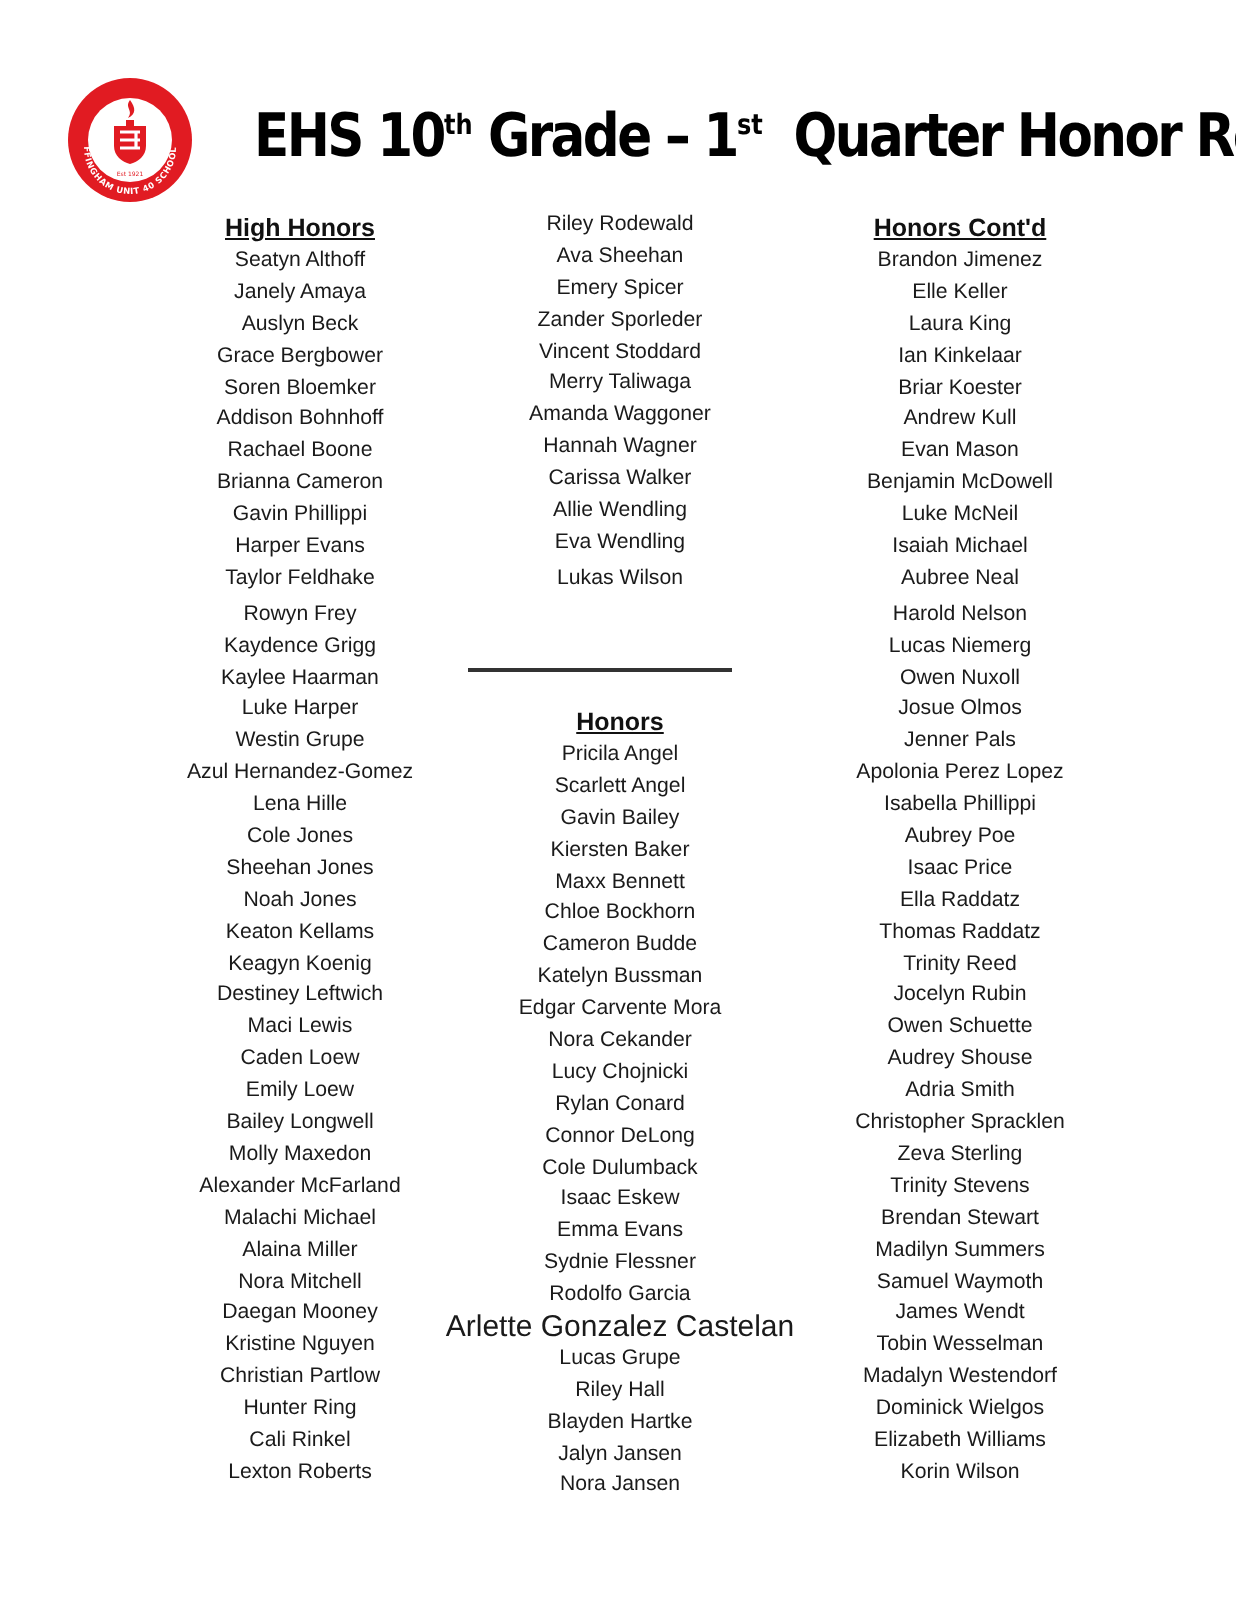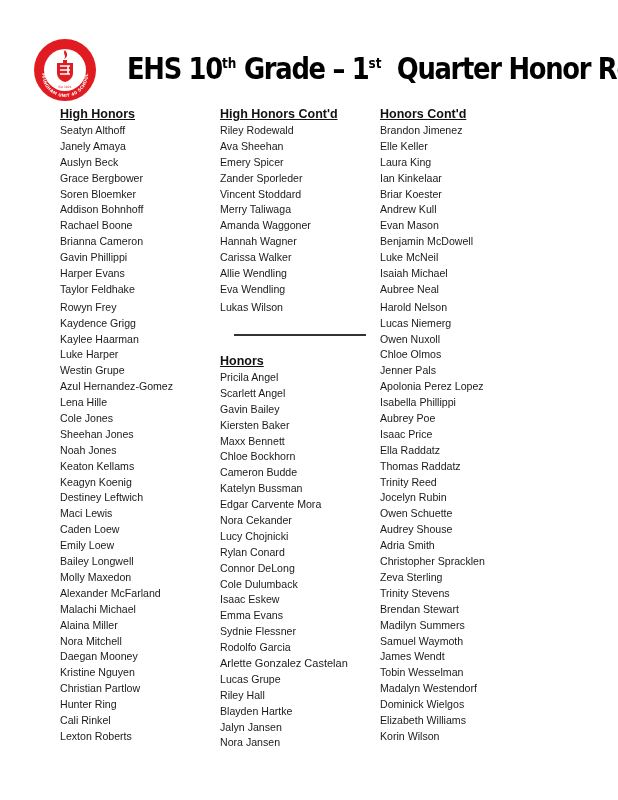--- a/index.html
+++ b/index.html
@@ -41,41 +41,42 @@
     .title sup {
       font-size: 14px;
       vertical-align: top;
       position: relative;
       top: -6px;
       letter-spacing: 0;
     }
     .column {
       position: absolute;
       top: 105px;
+      text-align: center;
       font-family: "Liberation Sans", sans-serif;
       font-size: 10.6px;
     }
     .col-left { left: 60px; width: 180px; }
     .col-mid { left: 220px; width: 180px; }
     .col-right { left: 380px; width: 200px; }
     .heading {
       font-weight: bold;
       text-decoration: underline;
       font-size: 12.5px;
       height: 18px;
       line-height: 18px;
       color: #111;
     }
     .name {
       height: 15.9px;
       line-height: 15.9px;
       white-space: nowrap;
       color: #1a1a1a;
     }
-    .small { font-size: 11px; }
+    .small { font-size: 15px; }
     .divider {
       position: absolute;
       left: 234px;
       top: 334px;
       width: 132px;
       height: 2px;
       background: #333;
     }
   </style>
 </head>
@@ -143,21 +144,20 @@
       <div class="name">Daegan Mooney</div>
       <div class="name">Kristine Nguyen</div>
       <div class="name">Christian Partlow</div>
       <div class="name">Hunter Ring</div>
       <div class="name">Cali Rinkel</div>
       <div class="name">Lexton Roberts</div>
     </div>
 </div>
 
 <div class="column col-mid">
-  <div class="heading">High Honors Cont'd</div>
   <div id="mid-list">
       <div class="name">Riley Rodewald</div>
       <div class="name">Ava Sheehan</div>
       <div class="name">Emery Spicer</div>
       <div class="name">Zander Sporleder</div>
       <div class="name">Vincent Stoddard</div>
       <div class="name">Merry  Taliwaga</div>
       <div class="name">Amanda Waggoner</div>
       <div class="name">Hannah Wagner</div>
       <div class="name">Carissa Walker</div>
@@ -209,21 +209,21 @@
       <div class="name">Briar Koester</div>
       <div class="name">Andrew Kull</div>
       <div class="name">Evan Mason</div>
       <div class="name">Benjamin McDowell</div>
       <div class="name">Luke McNeil</div>
       <div class="name">Isaiah Michael</div>
       <div class="name">Aubree Neal</div>
       <div class="name" style="margin-top: 2px;">Harold Nelson</div>
       <div class="name">Lucas Niemerg</div>
       <div class="name">Owen Nuxoll</div>
-      <div class="name">Chloe Olmos</div>
+      <div class="name">Josue Olmos</div>
       <div class="name">Jenner Pals</div>
       <div class="name">Apolonia Perez Lopez</div>
       <div class="name">Isabella Phillippi</div>
       <div class="name">Aubrey Poe</div>
       <div class="name">Isaac Price</div>
       <div class="name">Ella Raddatz</div>
       <div class="name">Thomas Raddatz</div>
       <div class="name">Trinity Reed</div>
       <div class="name">Jocelyn Rubin</div>
       <div class="name">Owen Schuette</div>

